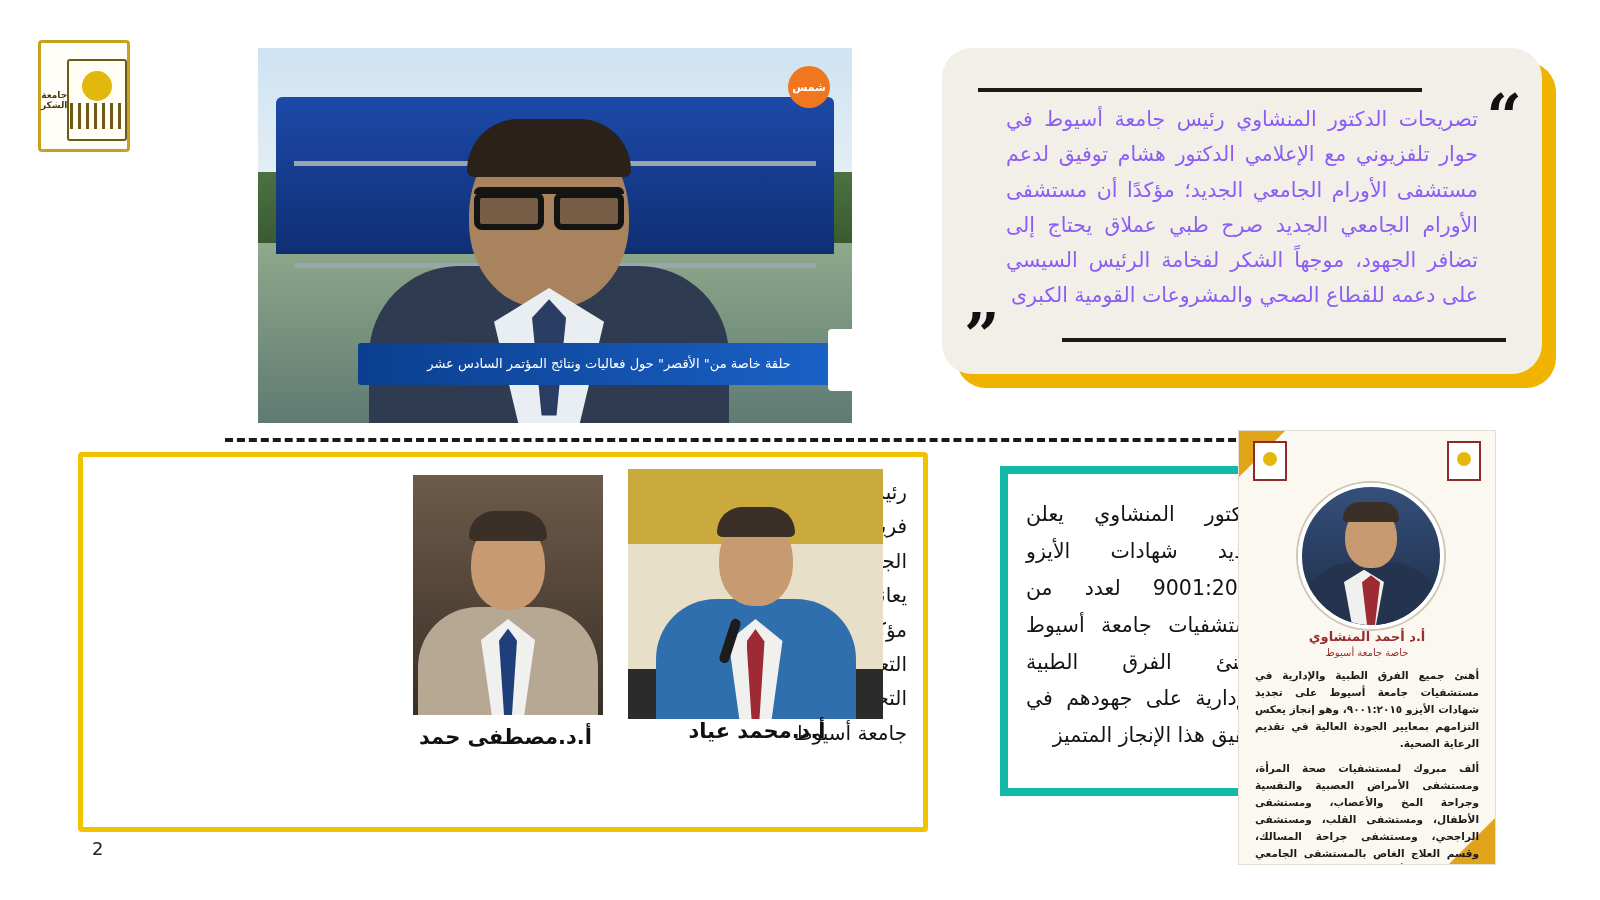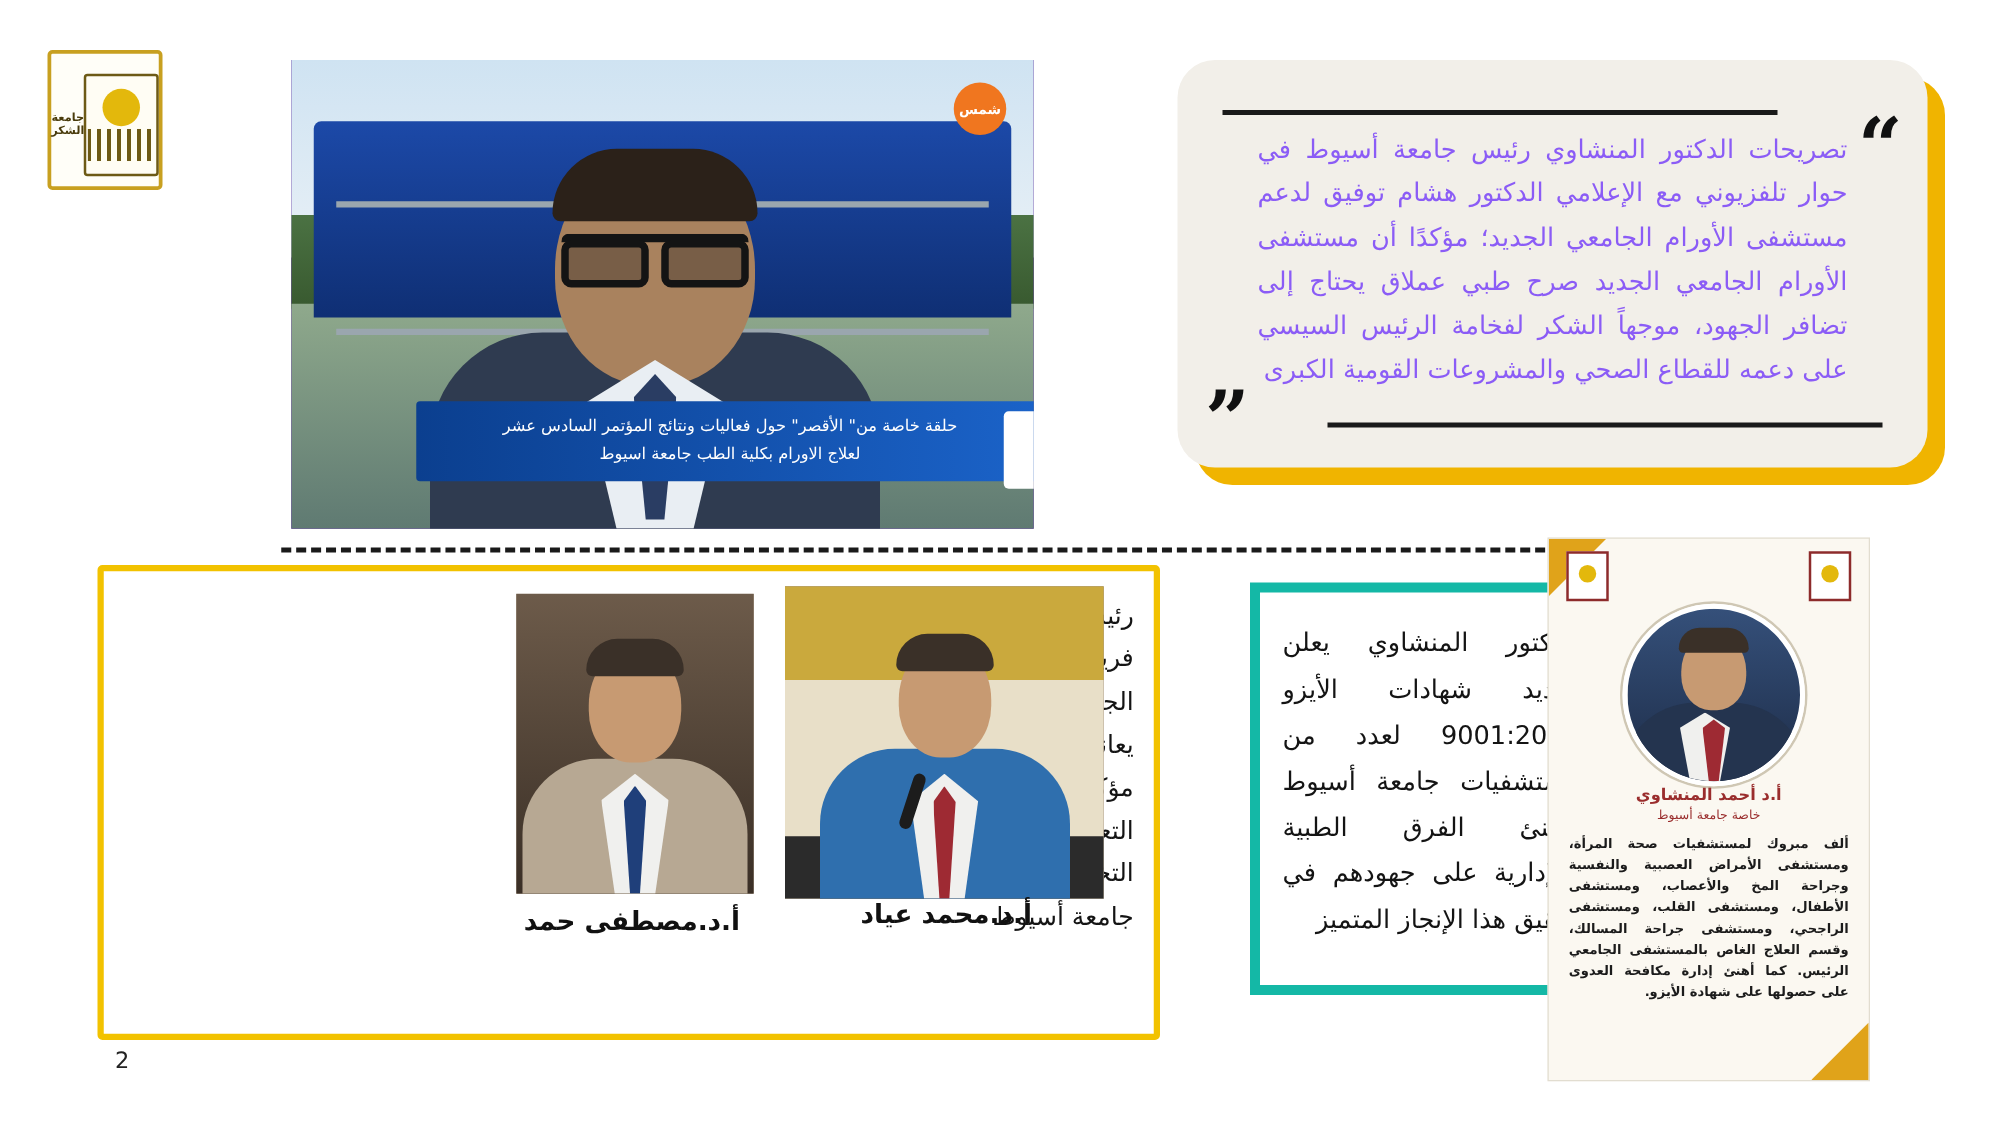--- a/index.html
+++ b/index.html
@@ -64,26 +64,26 @@
     color: #4a3c0c;
     font-weight: bold;
     text-align: center;
     line-height: 1.1;
     margin-top: 2px;
   }
 
   
   .tv-card {
     position: absolute;
-    left: 233px;
+    left: 258px;
     top: 48px;
     width: 594px;
     height: 375px;
     overflow: hidden;
-    background: #4c1d95;
+    background: #0369a1;
   }
   .tv-sky {
     position: absolute; left: 0; top: 0; width: 100%; height: 42%;
     background: linear-gradient(#cfe3f2, #e8f0f6);
   }
   .tv-trees {
     position: absolute; left: 0; top: 33%; width: 100%; height: 20%;
     background: linear-gradient(#4b7243, #38592f);
   }
   .tv-water {
@@ -524,21 +524,20 @@
   <div class="tv-rail"></div>
   <div class="tv-suit"></div>
   <div class="tv-person-head"></div>
   <div class="tv-hair"></div>
   <div class="tv-glasses"></div>
   <div class="tv-shirt"></div>
   <div class="tv-tie"></div>
   <div class="tv-logo-badge">شمس</div>
   <div class="tv-lower-third">
     <div>حلقة خاصة من" الأقصر" حول فعاليات ونتائج المؤتمر السادس عشر</div>
-    <div>لعلاج الاورام بكلية الطب جامعة اسيوط</div>
   </div>
   <div class="tv-program-badge">
     <span>كشف</span>
     <span class="sub">وبكر</span>
   </div>
 </div>
 
 <div class="quote-shadow"></div>
 <div class="quote-card">
   <div class="quote-top"></div>
@@ -592,18 +591,19 @@
     <div class="p-shirt"></div>
     <div class="p-tie"></div>
     <div class="p-face"></div>
     <div class="p-hair"></div>
   </div>
 
   <div class="poster-name">أ.د أحمد المنشاوي</div>
   <div class="poster-role">خاصة جامعة أسيوط</div>
 
   <div class="poster-body">
+    <p>أهنئ جميع الفرق الطبية والإدارية في مستشفيات جامعة أسيوط على تجديد شهادات الأيزو ٩٠٠١:٢٠١٥، وهو إنجاز يعكس التزامهم بمعايير الجودة العالية في تقديم الرعاية الصحية.</p>
     <p>ألف مبروك لمستشفيات صحة المرأة، ومستشفى الأمراض العصبية والنفسية وجراحة المخ والأعصاب، ومستشفى الأطفال، ومستشفى القلب، ومستشفى الراجحي، ومستشفى جراحة المسالك، وقسم العلاج الغاص بالمستشفى الجامعي الرئيس. كما أهنئ إدارة مكافحة العدوى على حصولها على شهادة الأيزو.</p>
 
   </div>
 </div>
 
 <div class="page-number">2</div>
 
 </body></html>

